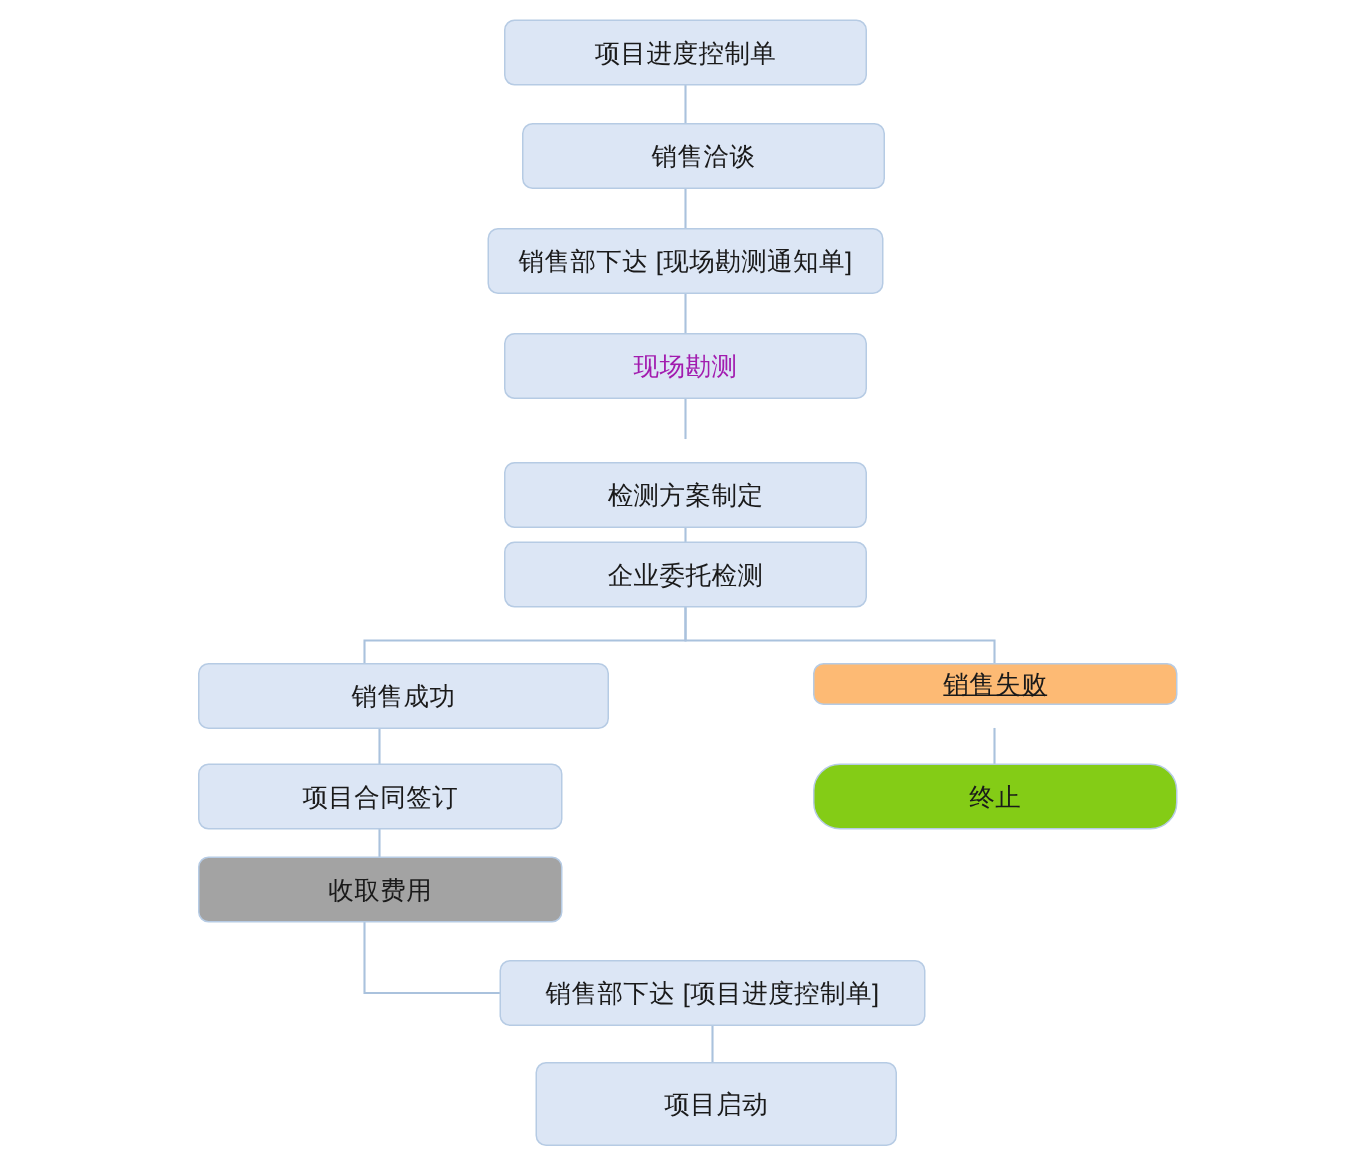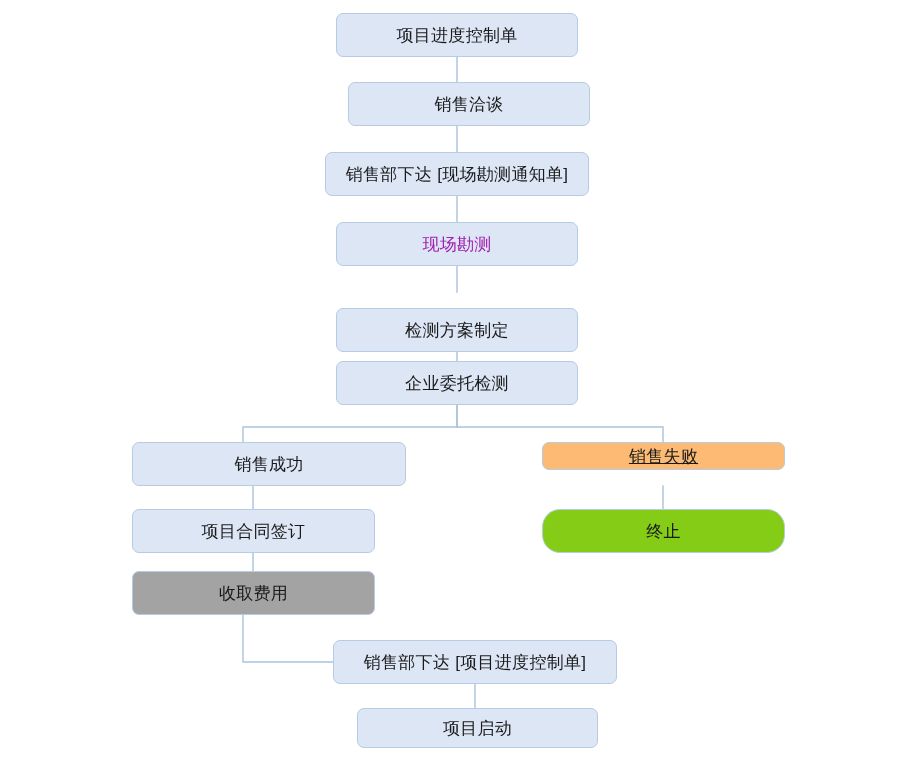--- a/index.html
+++ b/index.html
@@ -97,18 +97,18 @@
       </div>
       <div class="node" style="left: 542px; top: 509px; width: 243px; height: 44px; background: #84cc16; border-color: rgb(182, 203, 228); color: rgb(26, 26, 26); border-radius: 18px;">
         <span class="node-label">终止</span>
       </div>
       <div class="node" style="left: 132px; top: 571px; width: 243px; height: 44px; background: #a3a3a3; border-color: rgb(182, 203, 228); color: rgb(26, 26, 26);">
         <span class="node-label">收取费用</span>
       </div>
       <div class="node" style="left: 333px; top: 640px; width: 284px; height: 44px; background: rgb(220, 230, 245); border-color: rgb(182, 203, 228); color: rgb(26, 26, 26);">
         <span class="node-label">销售部下达 [项目进度控制单]</span>
       </div>
-      <div class="node" style="left: 357px; top: 708px; width: 241px; height: 40px; background: rgb(220, 230, 245); border-color: rgb(182, 203, 228); color: rgb(26, 26, 26);">
+      <div class="node" style="left: 357px; top: 708px; width: 241px; height: 56px; background: rgb(220, 230, 245); border-color: rgb(182, 203, 228); color: rgb(26, 26, 26);">
         <span class="node-label">项目启动</span>
       </div>
     </div>
 
 </div>
 
 </body></html>

